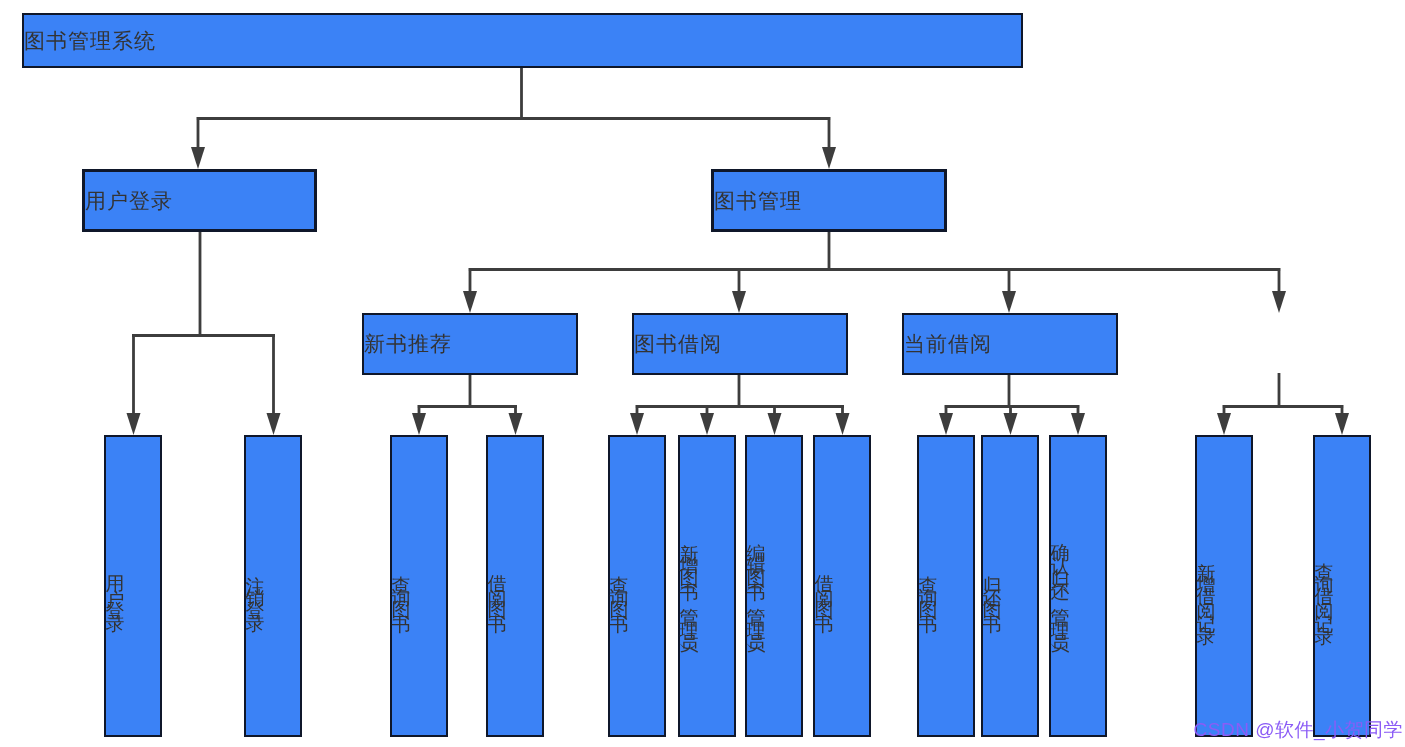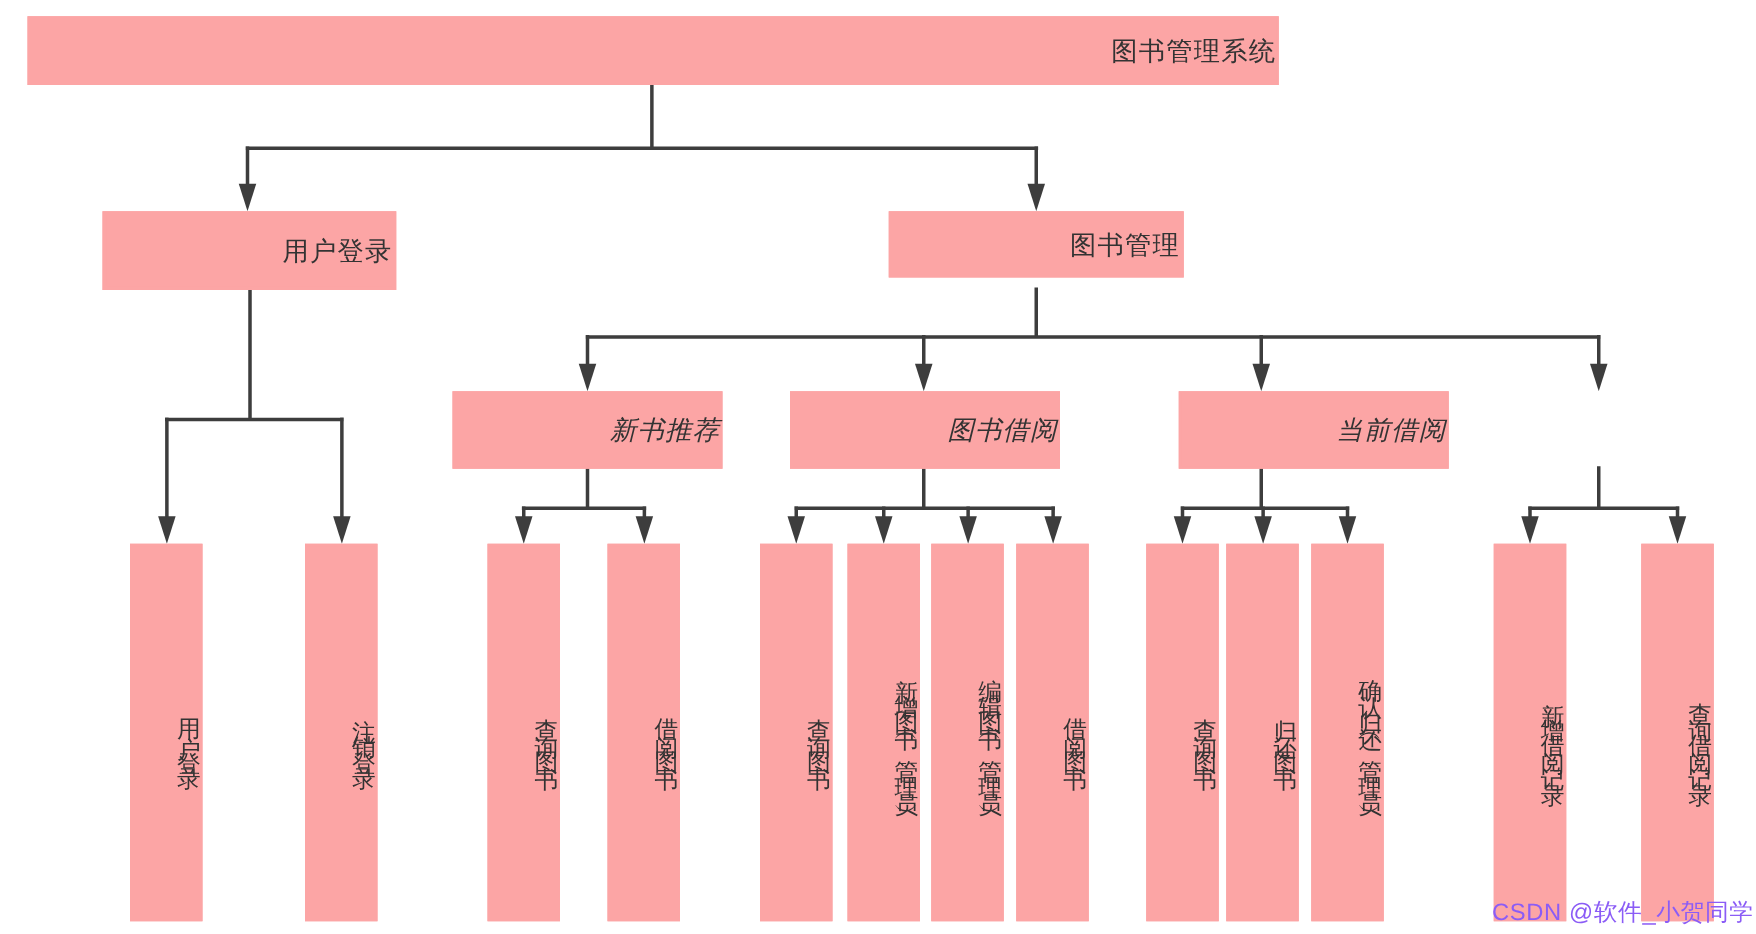--- a/index.html
+++ b/index.html
@@ -13,40 +13,40 @@
   }
   .connectors {
     position: absolute;
     left: 0; top: 0;
     width: 1405px; height: 747px;
     z-index: 1;
   }
   .node {
     position: absolute;
     box-sizing: border-box;
-    border: 3px solid #fca5a5;
-    background: #fca5a5;
+    border: 3px solid #0f172a;
+    background: #3b82f6;
     display: flex;
     align-items: center;
-    justify-content: flex-end;
+    justify-content: flex-start;
     z-index: 2;
     color: #333333;
   }
   .node .lbl {
     font-size: 21px;
     letter-spacing: 1px;
     white-space: nowrap;
   }
   .root  { left: 22px;  top: 13px;  width: 1001px; height: 55px; border-width: 2.5px; }
   .lvl2a { left: 82px;  top: 169px; width: 235px;  height: 63px; }
-  .lvl2b { left: 711px; top: 169px; width: 236px;  height: 53px; }
-  .lvl3  { top: 313px; height: 62px; border-width: 2.5px; font-style: italic; }
+  .lvl2b { left: 711px; top: 169px; width: 236px;  height: 63px; }
+  .lvl3  { top: 313px; height: 62px; border-width: 2.5px; }
   .l3a { left: 362px;  width: 216px; }
   .l3b { left: 632px;  width: 216px; }
-  .l3c { left: 902px;  width: 216px; margin-left: 41px; }
+  .l3c { left: 902px;  width: 216px; }
   .l3d { left: 1172px; width: 216px; }
   .leaf {
     top: 435px;
     height: 302px;
     width: 58px;
     border-width: 2.5px;
   }
   .leaf .vlbl {
     writing-mode: vertical-rl;
     text-orientation: mixed;

